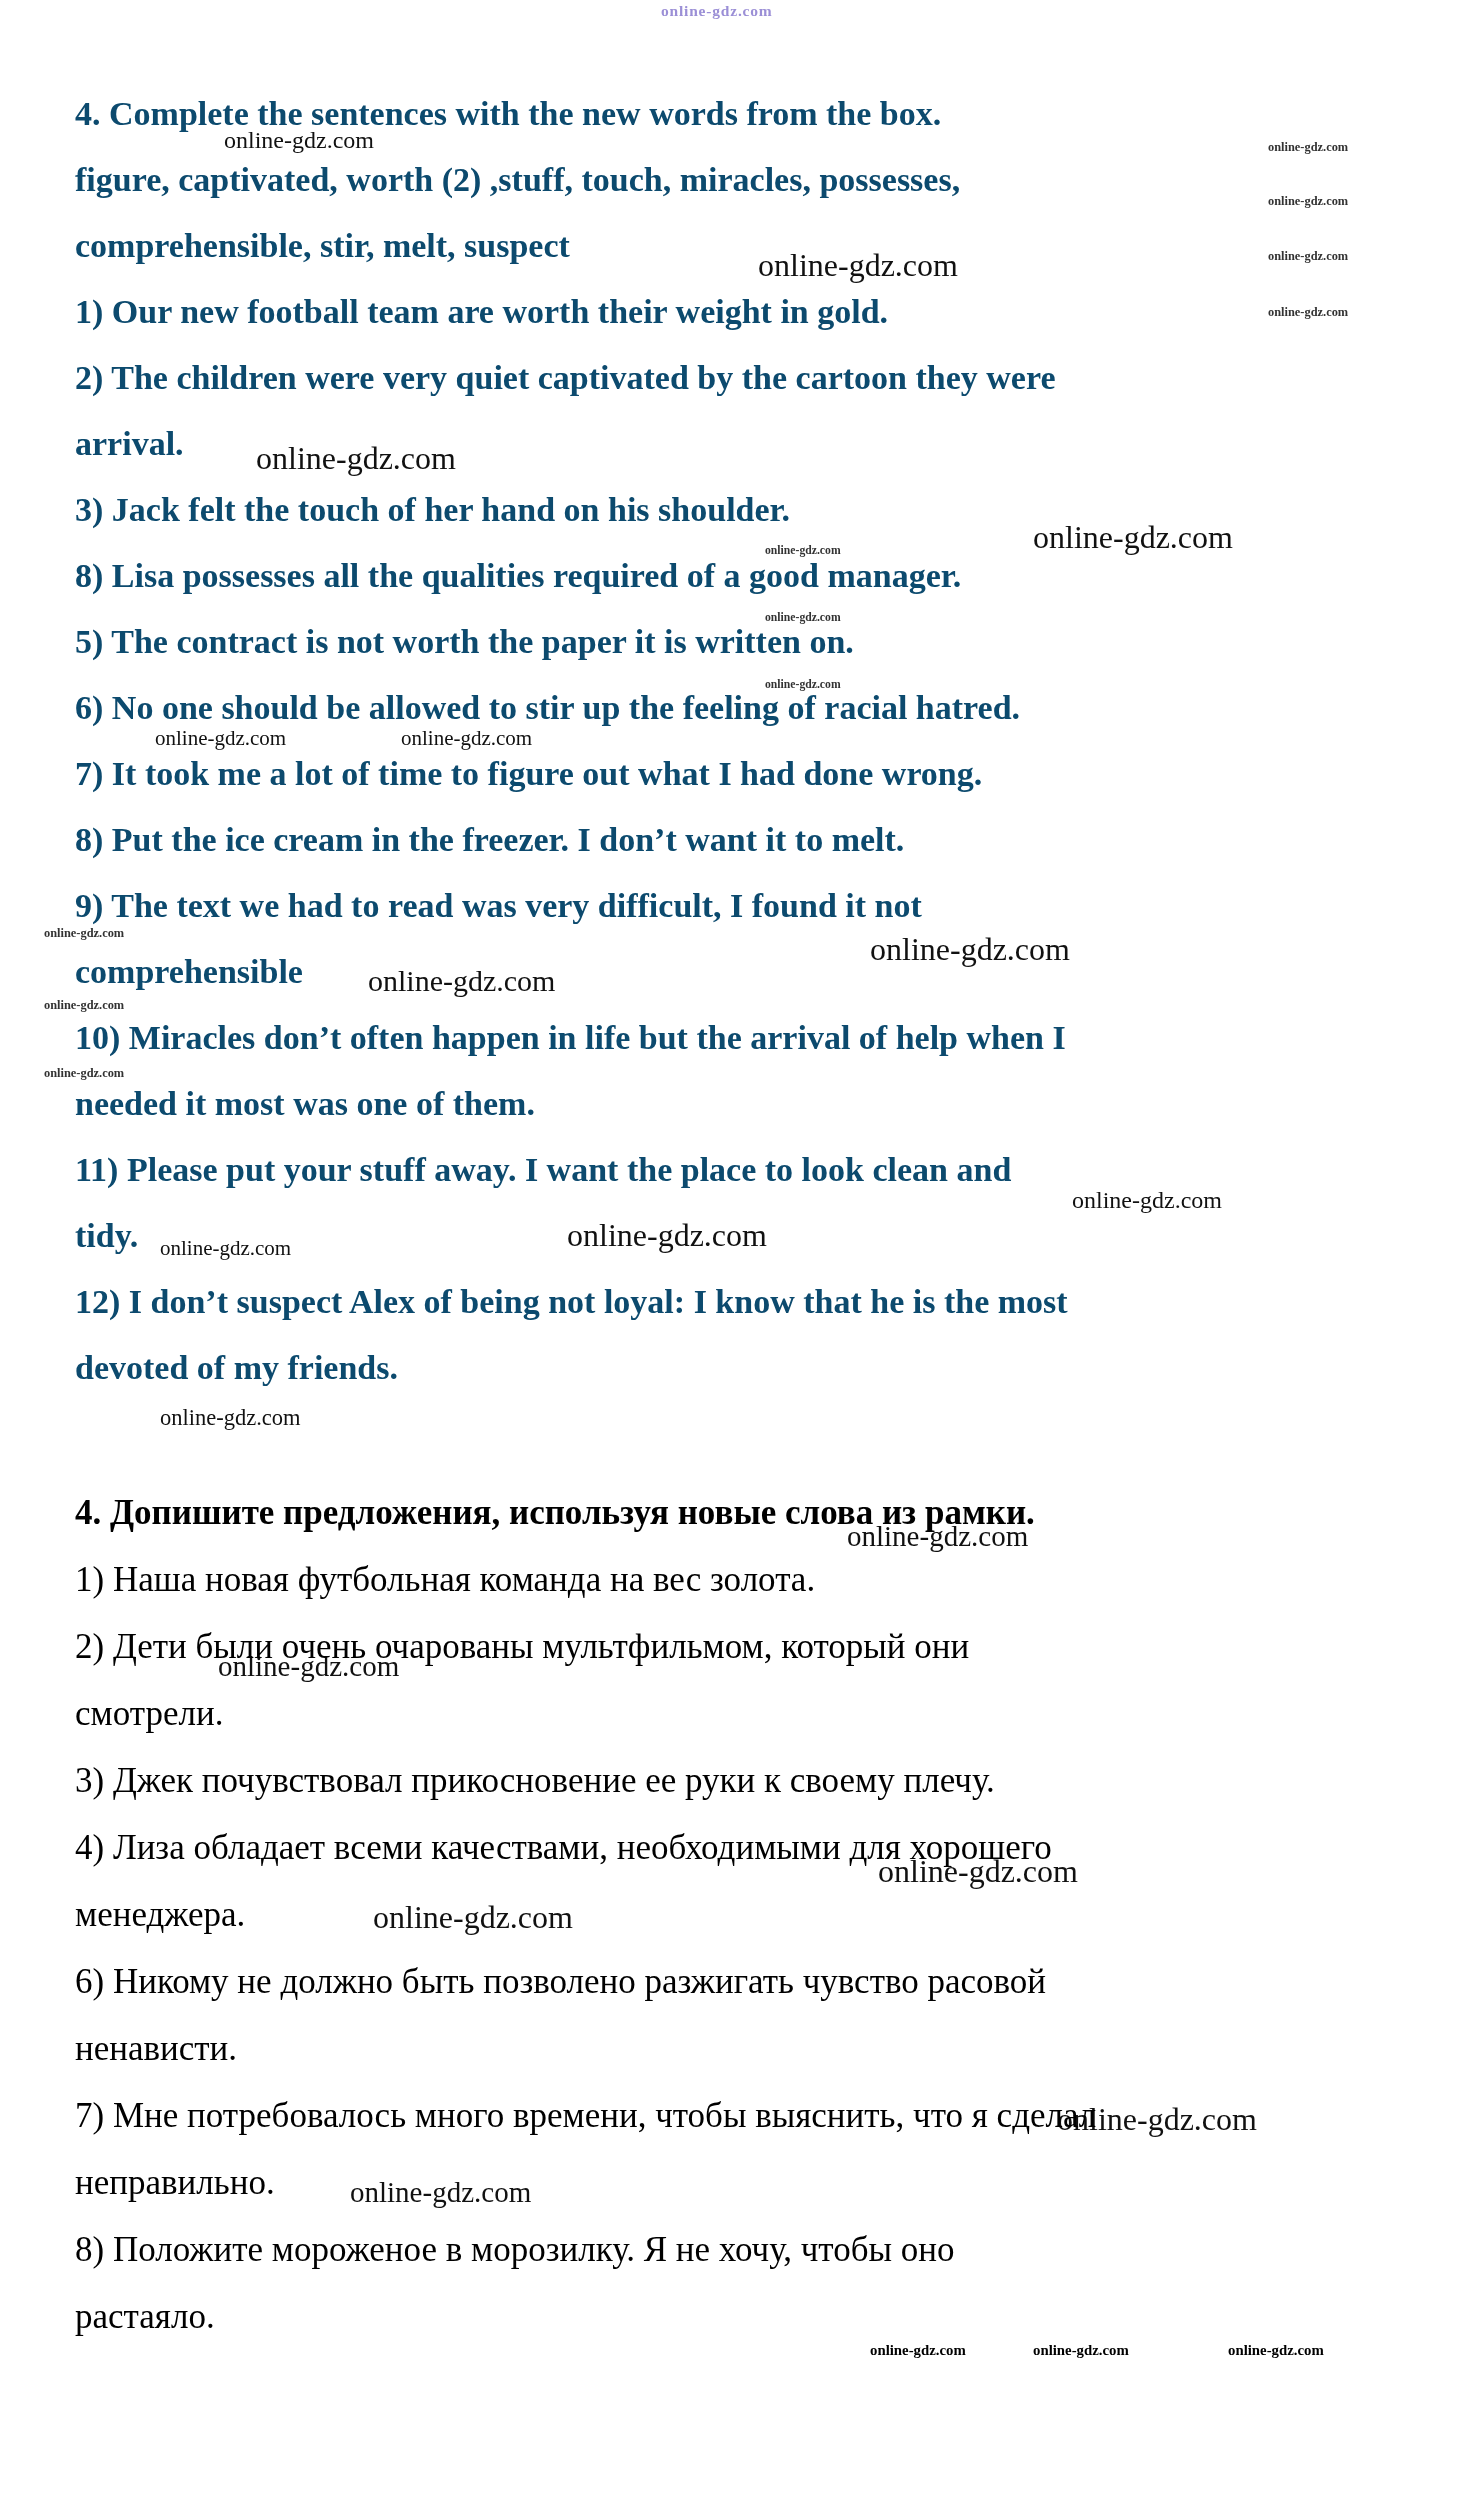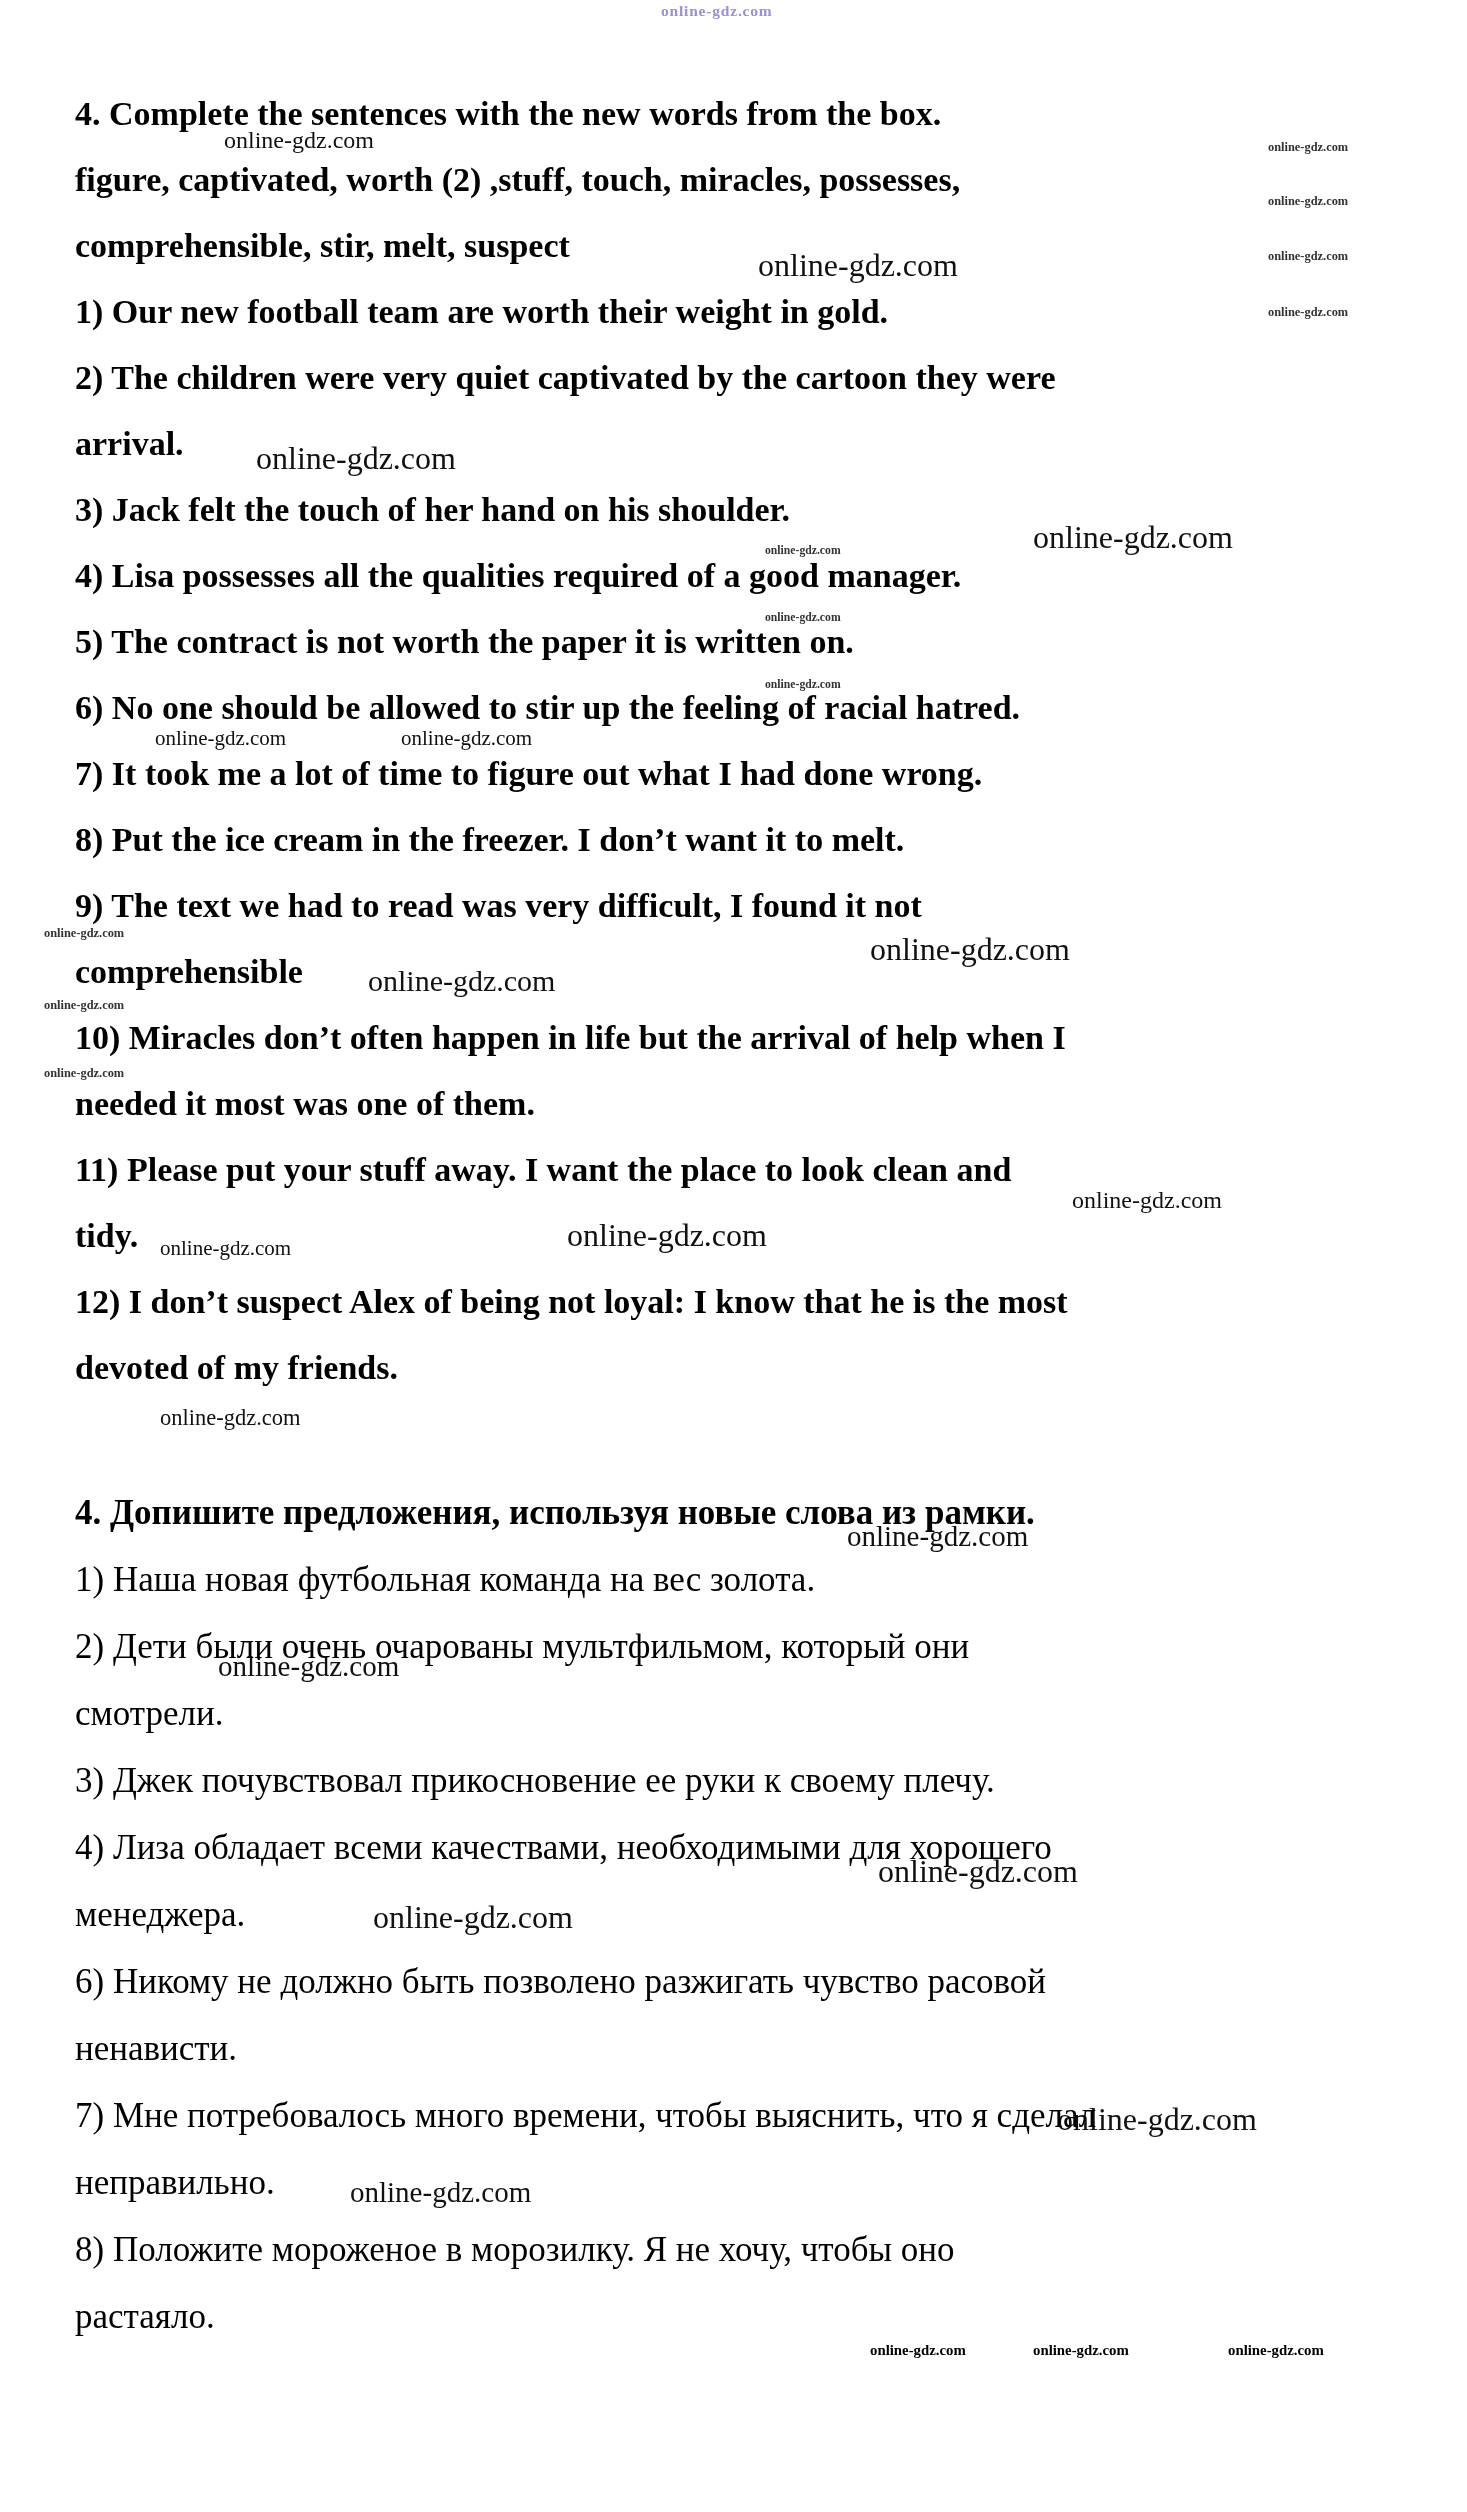--- a/index.html
+++ b/index.html
@@ -23,21 +23,21 @@
   }
   .line {
     white-space: nowrap;
   }
   .line.en {
     font-family: "Liberation Serif", serif;
     font-weight: bold;
     font-size: 34px;
     line-height: 66px;
     height: 66px;
-    color: #000000;
+    color: #0c4a6e;
   }
   .line.ru {
     font-family: "Liberation Serif", serif;
     font-weight: normal;
     font-size: 35px;
     line-height: 67px;
     height: 67px;
     color: #000000;
   }
   .line.ru.head {
@@ -117,21 +117,21 @@
 
   <div>
     <div class="line en">4. Complete the sentences with the new words from the box.</div>
     <div class="line en">figure, captivated, worth (2) ,stuff, touch, miracles, possesses,</div>
     <div class="line en">comprehensible, stir, melt, suspect</div>
 
     <div class="line en">1) Our new football team are worth their weight in gold.</div>
     <div class="line en">2) The children were very quiet captivated by the cartoon they were</div>
     <div class="line en">arrival.</div>
     <div class="line en">3) Jack felt the touch of her hand on his shoulder.</div>
-    <div class="line en">4) Lisa possesses all the qualities required of a good manager.</div>
+    <div class="line en">8) Lisa possesses all the qualities required of a good manager.</div>
     <div class="line en">5) The contract is not worth the paper it is written on.</div>
     <div class="line en">6) No one should be allowed to stir up the feeling of racial hatred.</div>
     <div class="line en">7) It took me a lot of time to figure out what I had done wrong.</div>
     <div class="line en">8) Put the ice cream in the freezer. I don’t want it to melt.</div>
     <div class="line en">9) The text we had to read was very difficult, I found it not</div>
     <div class="line en">comprehensible</div>
     <div class="line en">10) Miracles don’t often happen in life but the arrival of help when I</div>
     <div class="line en">needed it most was one of them.</div>
     <div class="line en">11) Please put your stuff away. I want the place to look clean and</div>
     <div class="line en">tidy.</div>

